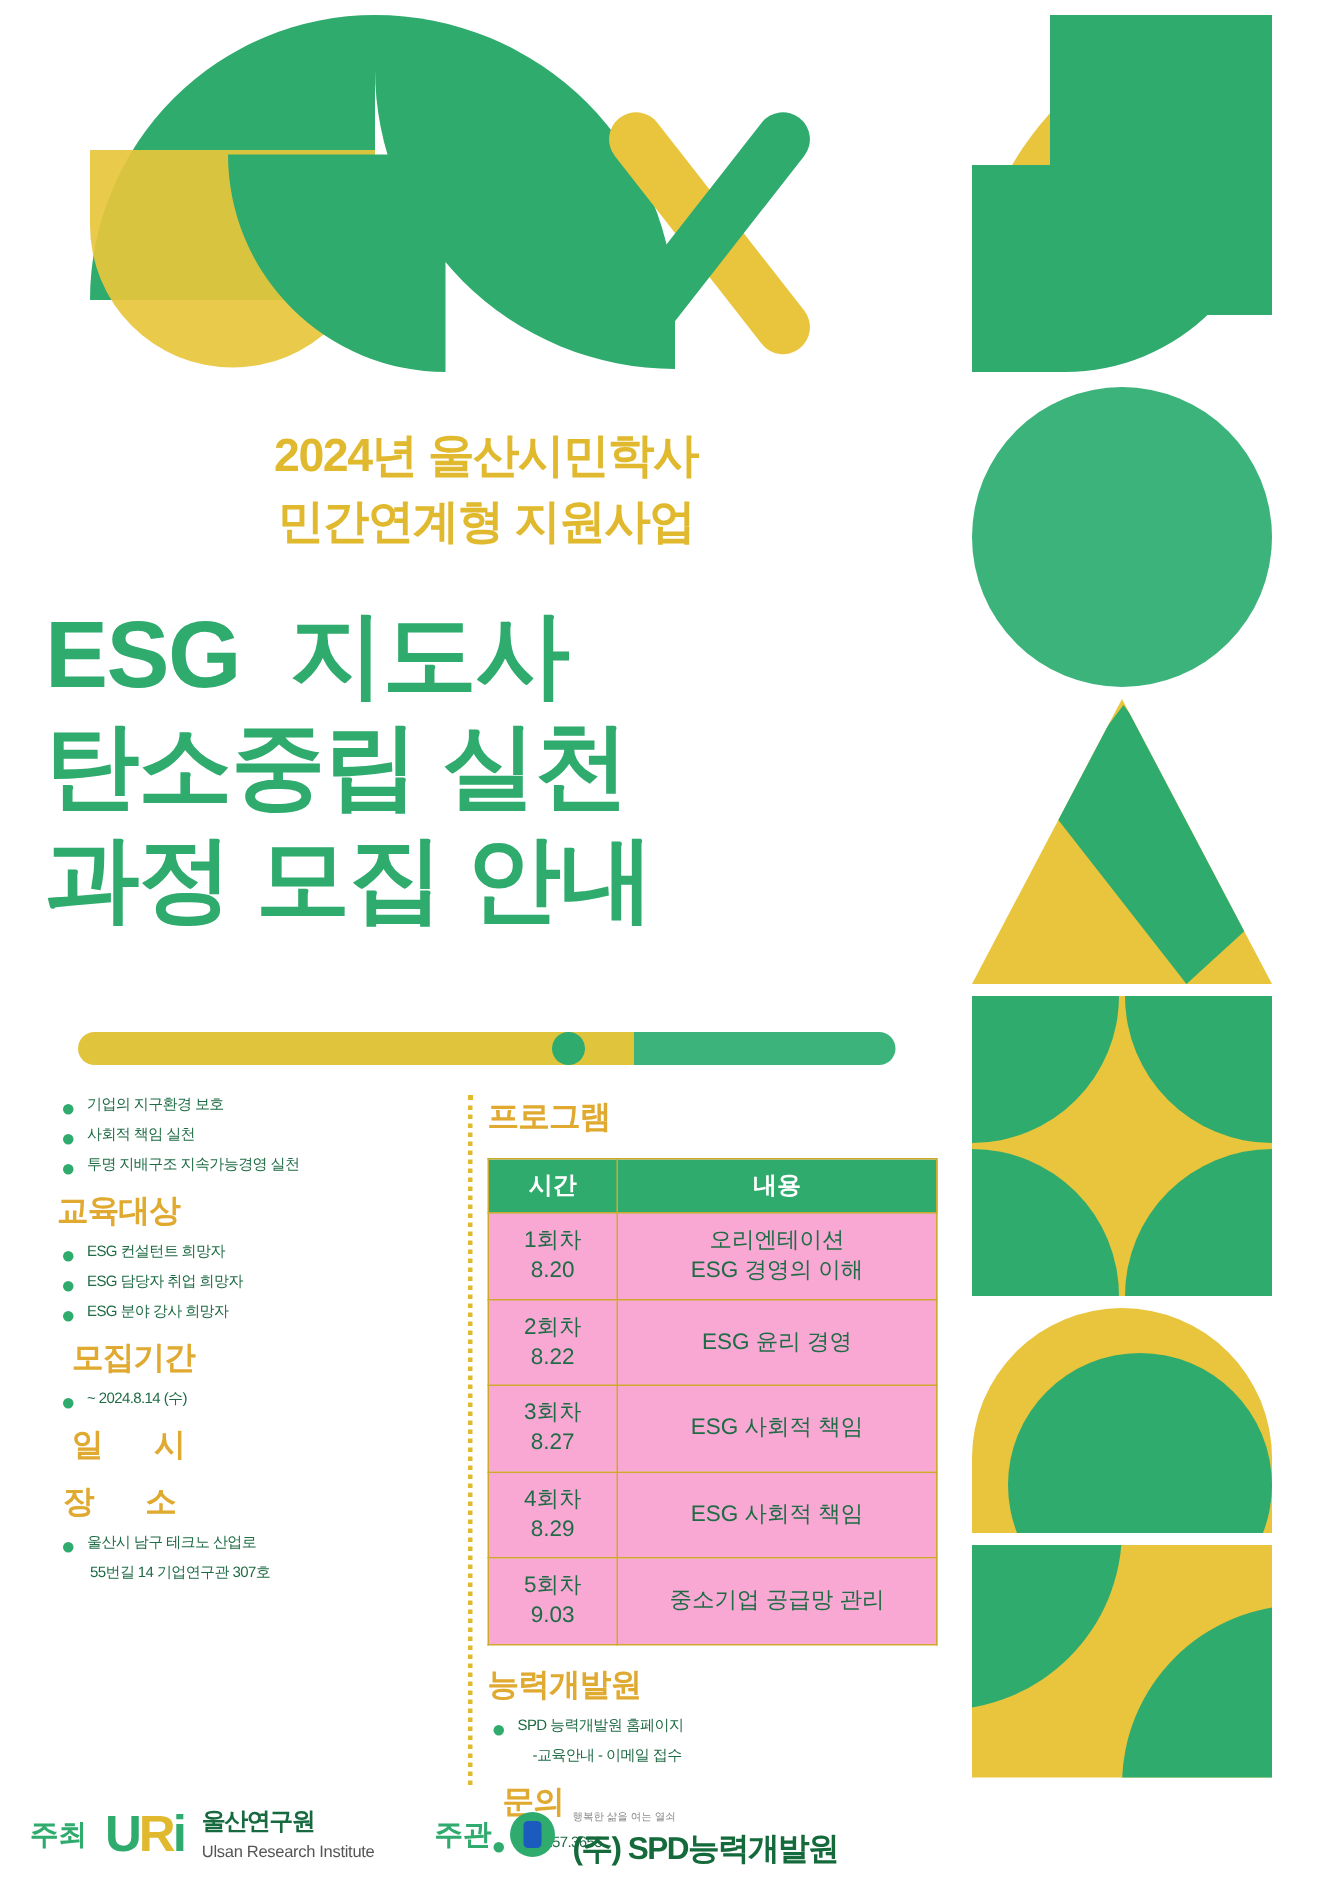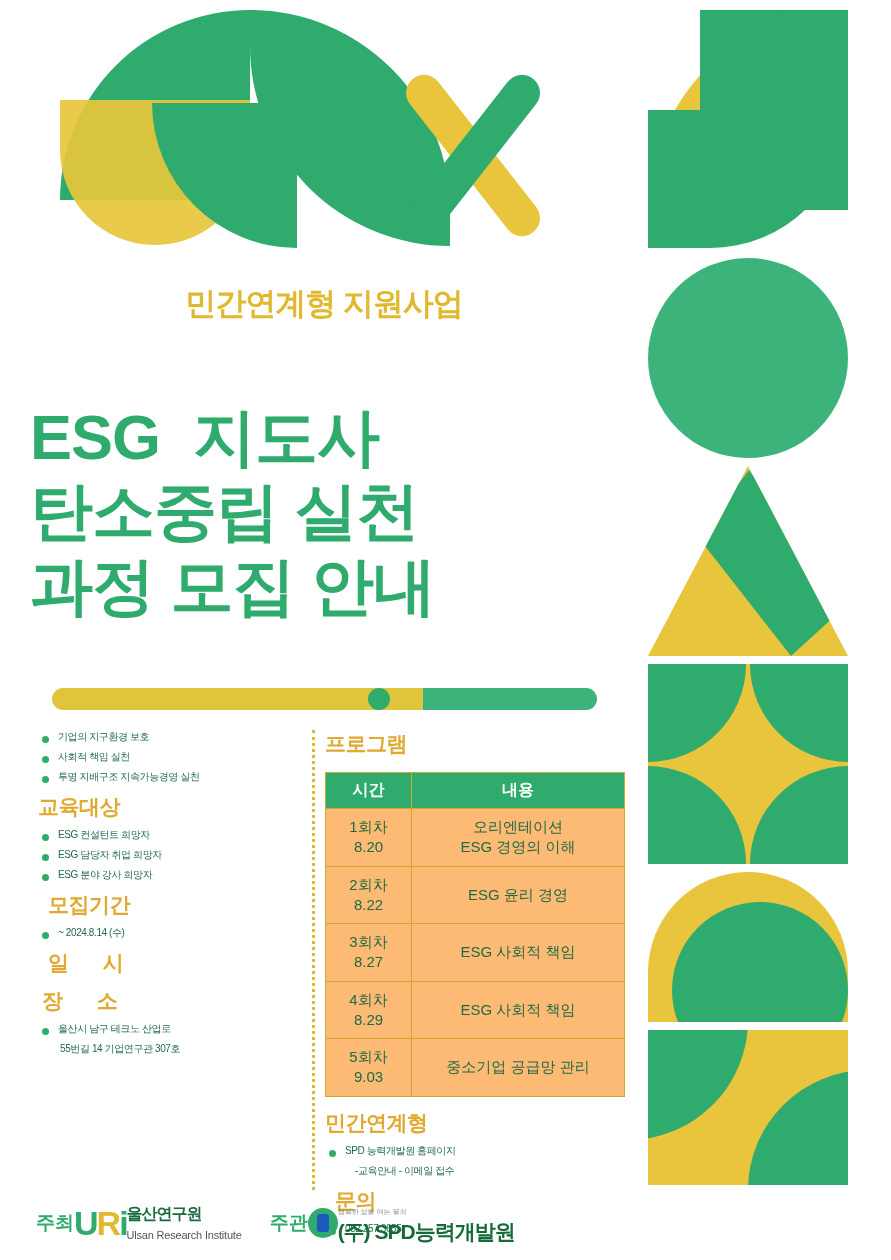--- a/index.html
+++ b/index.html
@@ -243,39 +243,40 @@
   }
   th {
     background: #2fab6e;
     color: #ffffff;
     font-size: 16px;
     font-weight: bold;
     padding: 7px 0;
     border: 1px solid #cfa92e;
   }
   td {
-    background: #fdba74;
+    background: #f9a8d4;
     border: 1px solid #cfa92e;
     color: #1f6b45;
     font-size: 15px;
     text-align: center;
     padding: 8px 2px;
     line-height: 1.35;
   }
   td.when { width: 86px; white-space: pre-line; }
 
   
   .footer {
     position: absolute;
     left: 0; bottom: 10px;
     width: 891px;
     height: 54px;
     display: flex;
     align-items: center;
-    padding-left: 36px;
+    padding-left: 20px;
+    gap: 12px;
     margin-top: 44px;
   }
   .f-label {
     color: #2fab6e;
     font-size: 19px;
     font-weight: bold;
   }
   .uri-logo {
     font-size: 34px;
     font-weight: bold;
@@ -333,20 +334,21 @@
   <div class="rc-halfmoon">
       <i></i>
     </div>
   <div class="rc-leafbox">
       <i></i>
       <i></i>
     </div>
 </div>
 
 <div class="subtitle">
+  <div>2024년 울산시민학사</div>
   <div>민간연계형 지원사업</div>
 </div>
 
 <div class="bigtitle">
   <div>ESG  지도사</div>
   <div>탄소중립 실천</div>
   <div>과정 모집 안내</div>
 </div>
 
 <div class="bar"></div>
@@ -429,21 +431,21 @@
       </tr>
       <tr>
         <td class="when">5회차
 9.03</td>
         <td style="white-space:pre-line">중소기업 공급망 관리</td>
       </tr>
     </tbody>
   </table>
 
   <div class="block" style="margin-top:12px">
-    <div class="sec-head">민간연계형</div>
+    <div class="sec-head">능력개발원</div>
     <ul>
       <li>SPD 능력개발원 홈페이지</li>
       <li class="nobullet" style="padding-left:30px">-교육안내 - 이메일 접수</li>
     </ul>
   </div>
 
   <div class="block">
     <div class="sec-head" style="padding-left:10px">문의</div>
     <ul>
       <li>052.257.3655</li>

